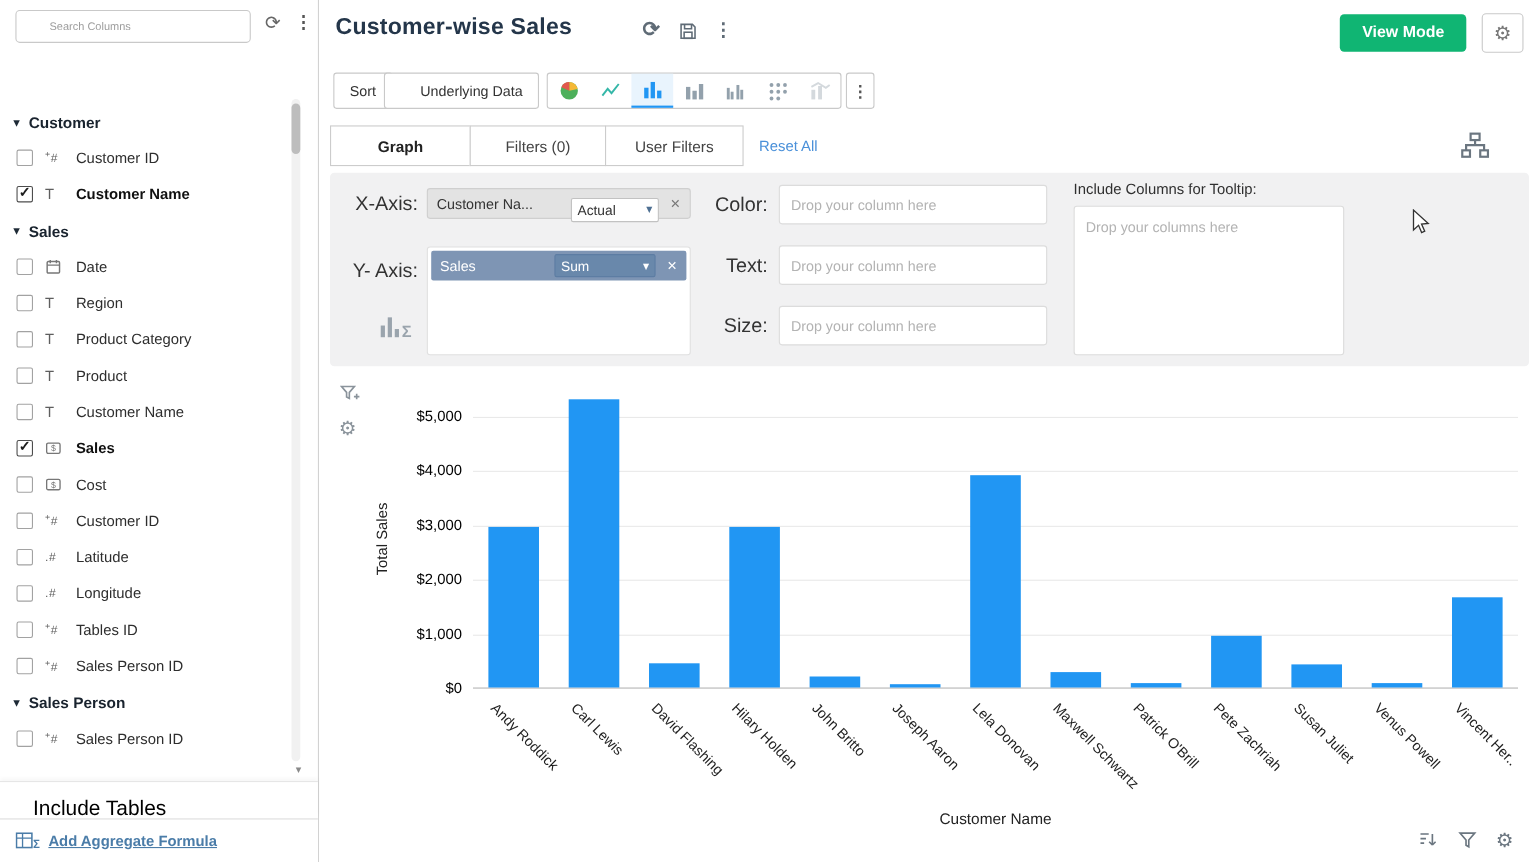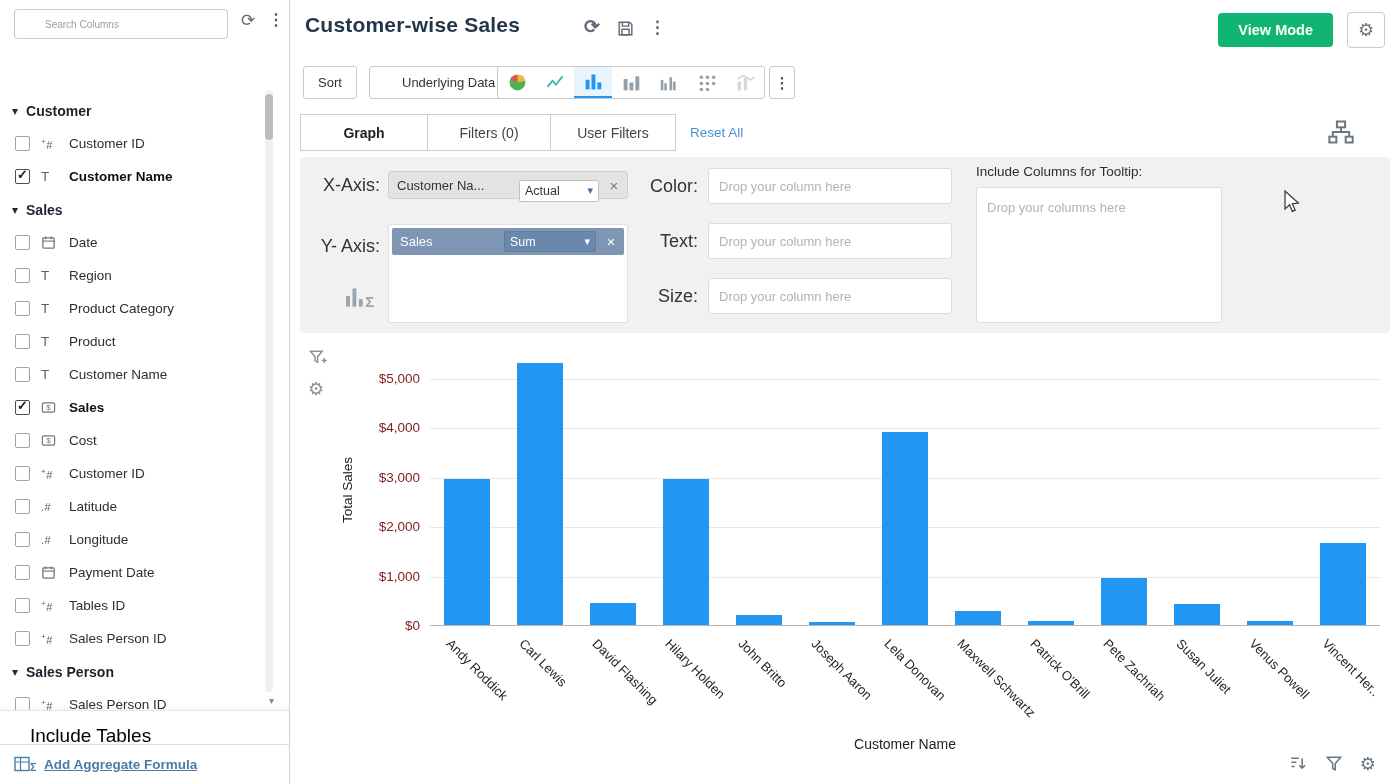--- a/index.html
+++ b/index.html
@@ -47,21 +47,21 @@
   .title { position:absolute; left:14px; top:13px; font-size:21px; font-weight:700; color:#24364a; letter-spacing:0.2px; }
   .hicon { position:absolute; color:#5f6b76; cursor:pointer; }
   .hicon.refresh-main { left:293px; top:15px; font-size:19px; font-weight:700; }
   .hicon.save { left:325px; top:19px; width:19px; height:19px; }
   .hicon.kebab-main { left:358px; top:17px; font-size:17px; font-weight:700; }
   .btn-green { position:absolute; right:67px; top:13px; height:34px; padding:0 20px; background:var(--green,#10b573); color:#fff; border:none; border-radius:4px; font-size:14.5px; font-weight:600; font-family:inherit; cursor:pointer; }
   .btn-gear { position:absolute; right:15px; top:12px; width:38px; height:36px; background:#fff; border:1px solid #c9c9c9; border-radius:4px; cursor:pointer; font-size:18px; color:#777; line-height:1; }
 
   .btn-outline { position:absolute; top:66px; height:33px; padding:0 14px; background:#fff; border:1px solid #c9c9c9; border-radius:3px; font-size:13px; color:#333; font-family:inherit; cursor:pointer; }
   .sort-btn { left:12px; }
-  .und-btn { left:78px;padding-left:32px; }
+  .und-btn { left:58px;padding-left:32px; }
   .chart-ics { position:absolute; left:206px; top:66px; height:33px; display:flex; border:1px solid #c9c9c9; border-radius:3px; background:#fff; }
   .chart-ic { width:38px; height:31px; display:flex; align-items:center; justify-content:center; cursor:pointer; }
   .chart-ic svg { width:21px; height:21px; }
   .chart-ic.selected { background:#e9f4fd; border-bottom:2px solid var(--accent,#2196f3); }
   .kebab-box { position:absolute; left:478px; top:66px; width:26px; height:33px; border:1px solid #c9c9c9; border-radius:3px; display:flex; align-items:center; justify-content:center; font-size:15px; font-weight:700; color:#555; cursor:pointer; background:#fff; }
 
   .tabs { position:absolute; left:9px; top:114px; right:10px; height:37px; display:flex; align-items:center; }
   .tab { height:37px; display:flex; align-items:center; justify-content:center; border:1px solid #ccc; background:#fff; font-size:14px; color:#444; cursor:pointer; }
   .tab + .tab { margin-left:-1px; }
   .tab.active { font-weight:700; color:#222; }
@@ -94,21 +94,21 @@
   .tt-box { position:absolute; left:676px; top:30px; width:246px; height:136px; background:#fff; border:1px solid #dcdcdc; border-radius:3px; padding:10px; }
   .tt-ph { font-size:13px; color:#b3b3b3; }
 
   
   .chart-wrap { position:absolute; left:9px; top:338px; width:1090px; height:446px; background:#fff; }
   .cw-ic { position:absolute; width:20px; height:20px; cursor:pointer; }
   .cw-filter-plus { left:8px; top:10px; }
   .cw-gear { left:8px; top:42px; font-size:18px; color:#8a939b; line-height:1; }
   .plot { position:absolute; left:130px; top:16px; width:950px; height:272px; border-bottom:1px solid #b5b5b5; }
   .gridline { position:absolute; left:0; width:100%; height:1px; background:#e9e9e9; }
-  .ytick { position:absolute; left:-98px; width:88px; text-align:right; font-size:13.5px; color:#7f1d1d; }
+  .ytick { position:absolute; left:-98px; width:88px; text-align:right; font-size:13.5px; color:#000000; }
   .bar { position:absolute; bottom:0; width:46px; }
   .xlabel { position:absolute; font-size:13px; color:#1f1f1f; white-space:nowrap; transform:rotate(45deg); transform-origin:0 0; }
   .ylabel-axis { position:absolute; left:47px; top:152px; transform:translate(-50%,-50%) rotate(-90deg); font-size:13.5px; color:#222; white-space:nowrap; }
   .xlabel-axis { position:absolute; left:605px; top:398px; transform:translateX(-50%); font-size:14px; color:#222; }
   .br-icons { position:absolute; right:14px; bottom:10px; display:flex; gap:16px; align-items:center; }
   .br-icons .ic { width:20px; height:20px; cursor:pointer; }
   .br-gear { font-size:18px; color:#6b7680; line-height:20px; cursor:pointer; }
 
   .cursor { position:absolute; left:1282px; top:190px; width:18px; height:24px; z-index:50; pointer-events:none; }
 </style>
@@ -224,31 +224,20 @@
             <span class="ti-sm">.#</span>
           </span>
           <span class="lbl">Latitude</span>
         </div>
         <div class="tree-item">
           <span class="cb"></span>
           <span class="ti">
             <span class="ti-sm">.#</span>
           </span>
           <span class="lbl">Longitude</span>
-        </div>
-        <div class="tree-item">
-          <span class="cb"></span>
-          <span class="ti">
-            <svg class="ti-svg" viewBox="0 0 16 16" fill="none" stroke="#777">
-              <rect x="2" y="3" width="12" height="11" rx="1" stroke-width="1.4"></rect>
-              <path d="M2 6.5h12" stroke-width="1.2"></path>
-              <path d="M5 1.5v3M11 1.5v3" stroke-width="1.4"></path>
-            </svg>
-          </span>
-          <span class="lbl">Payment Date</span>
         </div>
         <div class="tree-item">
           <span class="cb"></span>
           <span class="ti">
             <span class="ti-sm"><sup>+</sup>#</span>
           </span>
           <span class="lbl">Tables ID</span>
         </div>
         <div class="tree-item">
           <span class="cb"></span>

